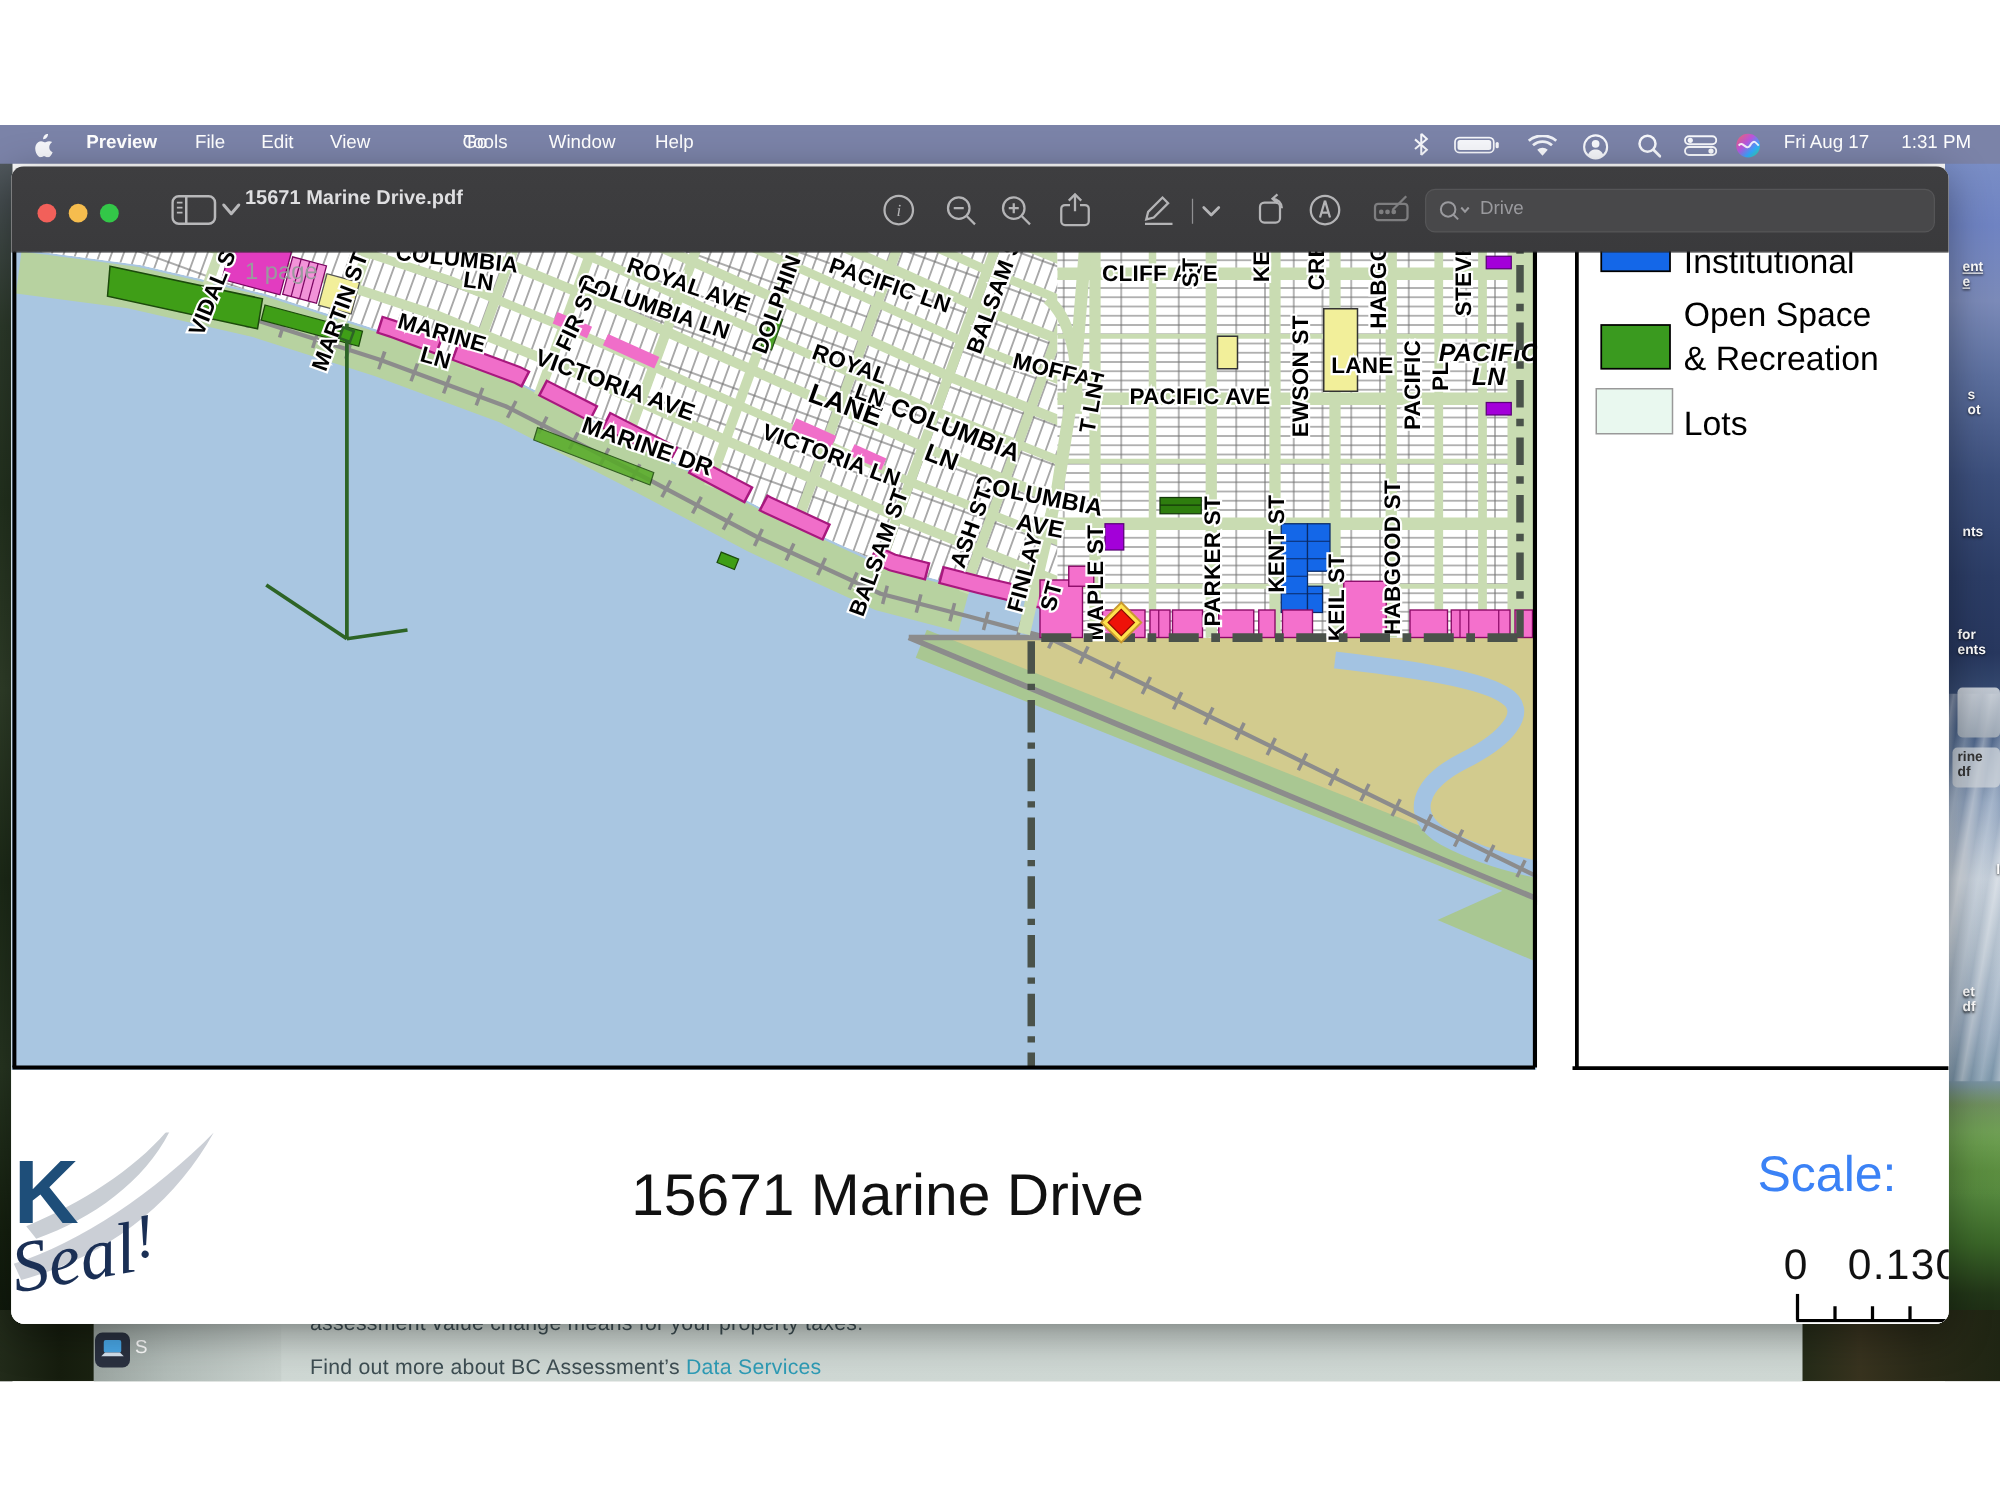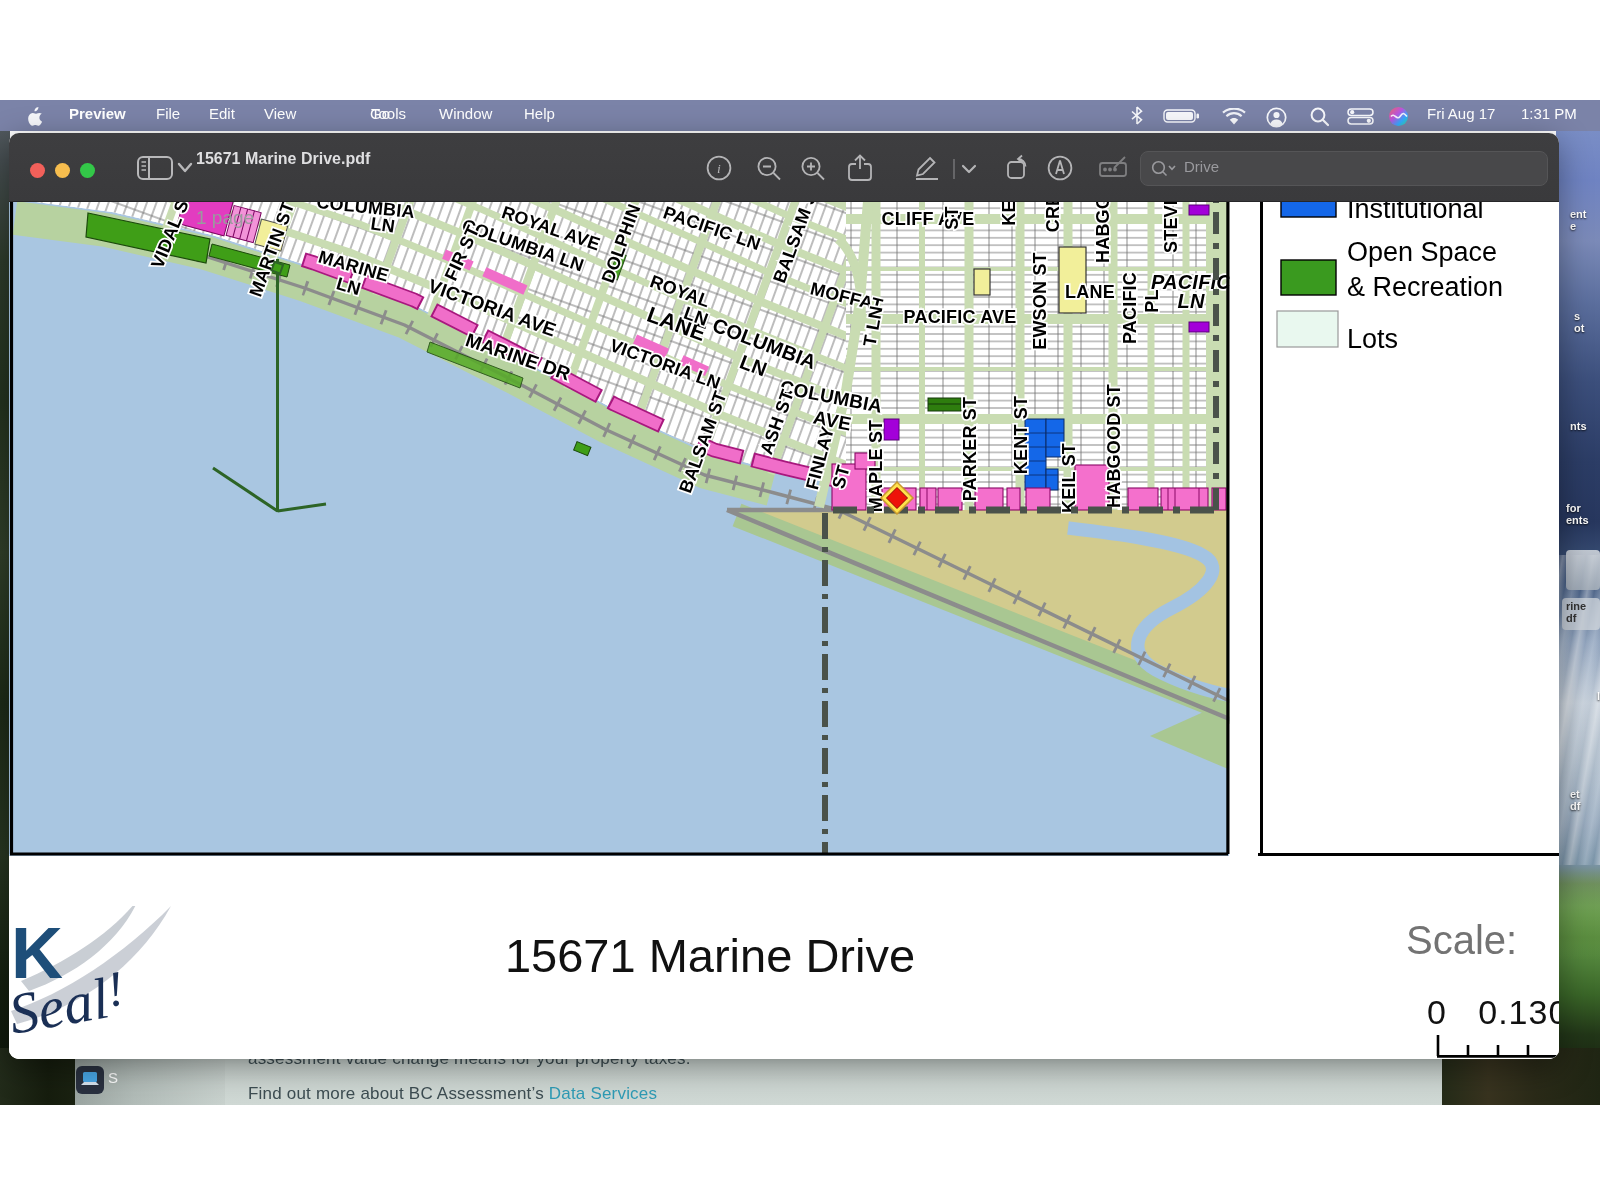--- a/index.html
+++ b/index.html
@@ -29,31 +29,31 @@
   #titlebar{position:absolute;left:0;top:0;width:100%;height:68px;background:linear-gradient(180deg,#3e3e40 0%,#3a3a3c 100%);border-bottom:1px solid #262628;}
   .tl{position:absolute;top:30px;width:15px;height:15px;border-radius:50%;}
   #title{position:absolute;left:187px;top:17px;color:#dfdfe1;font-size:16px;font-weight:700;}
   #subtitle{position:absolute;left:187px;top:38px;color:#9a9a9e;font-size:19px;margin-top:36px;}
   #searchbox{position:absolute;left:1131px;top:18px;width:406px;height:33px;border-radius:8px;background:#48484a;border:1px solid #555557;color:#9a9a9e;font-size:15px;}
   
   #content{position:absolute;left:0;top:68px;width:1550px;height:860px;background:#fff;}
   #mapsvg{position:absolute;left:0;top:0;}
   #footer{position:absolute;left:0;top:655px;width:1550px;height:205px;background:#fff;}
   #bigtitle{position:absolute;left:0;top:72px;width:1402px;text-align:center;font-size:47px;color:#111;}
-  #scalelbl{position:absolute;left:1397px;top:62px;font-size:40px;color:#737373;}
+  #scalelbl{position:absolute;left:1397px;top:62px;font-size:40px;color:#3b82f6;}
   #scalenums{position:absolute;left:1418px;top:137px;font-size:34px;color:#111;letter-spacing:1px;}
 </style>
 </head>
 <body>
 <div id="screen">
   <div id="wallL"></div>
   <div id="wallR">
     <div style="position:absolute;left:0;top:455px;width:44px;height:310px;opacity:.55;background:repeating-linear-gradient(100deg,rgba(255,255,255,.0) 0px,rgba(255,255,255,.65) 7px,rgba(255,255,255,.05) 14px,rgba(230,238,246,.5) 22px,rgba(255,255,255,.0) 30px);"></div>
     <div style="position:absolute;left:0;top:770px;width:44px;height:90px;background:linear-gradient(180deg,rgba(110,160,80,0) 0%,rgba(115,165,85,.55) 40%,rgba(90,140,60,.6) 75%,rgba(60,100,40,0) 100%);"></div>
-    <div class="dicon" style="left:14px;top:108px;">ent<br>e</div>
+    <div class="dicon" style="left:14px;top:108px;text-decoration:underline;">ent<br>e</div>
     <div class="dicon" style="left:18px;top:210px;">s<br>ot</div>
     <div class="dicon" style="left:14px;top:320px;">nts</div>
     <div class="dicon" style="left:10px;top:402px;">for<br>ents</div>
     <div style="position:absolute;left:10px;top:450px;width:34px;height:40px;background:linear-gradient(180deg,#d8dde2,#aab3bc);border-radius:4px;opacity:.85"></div>
     <div style="position:absolute;left:6px;top:498px;width:38px;height:32px;background:rgba(210,215,220,.75);border-radius:4px"></div>
     <div class="dicon" style="left:10px;top:500px;color:#333;text-shadow:none;">rine<br>df</div>
     <div class="dicon" style="left:16px;top:590px;padding-left:25px;">lf</div>
     <div class="dicon" style="left:14px;top:688px;">et<br>df</div>
   </div>
   <div id="wallB" style="position:absolute;left:0;top:948px;width:1600px;height:57px;background:linear-gradient(90deg,#222b1a 0%,#161d0e 3%,#1d2513 6%,#181f10 60%,#242b18 90%,#38331f 93%,#2a2a18 96%,#1f2513 100%);"></div>

